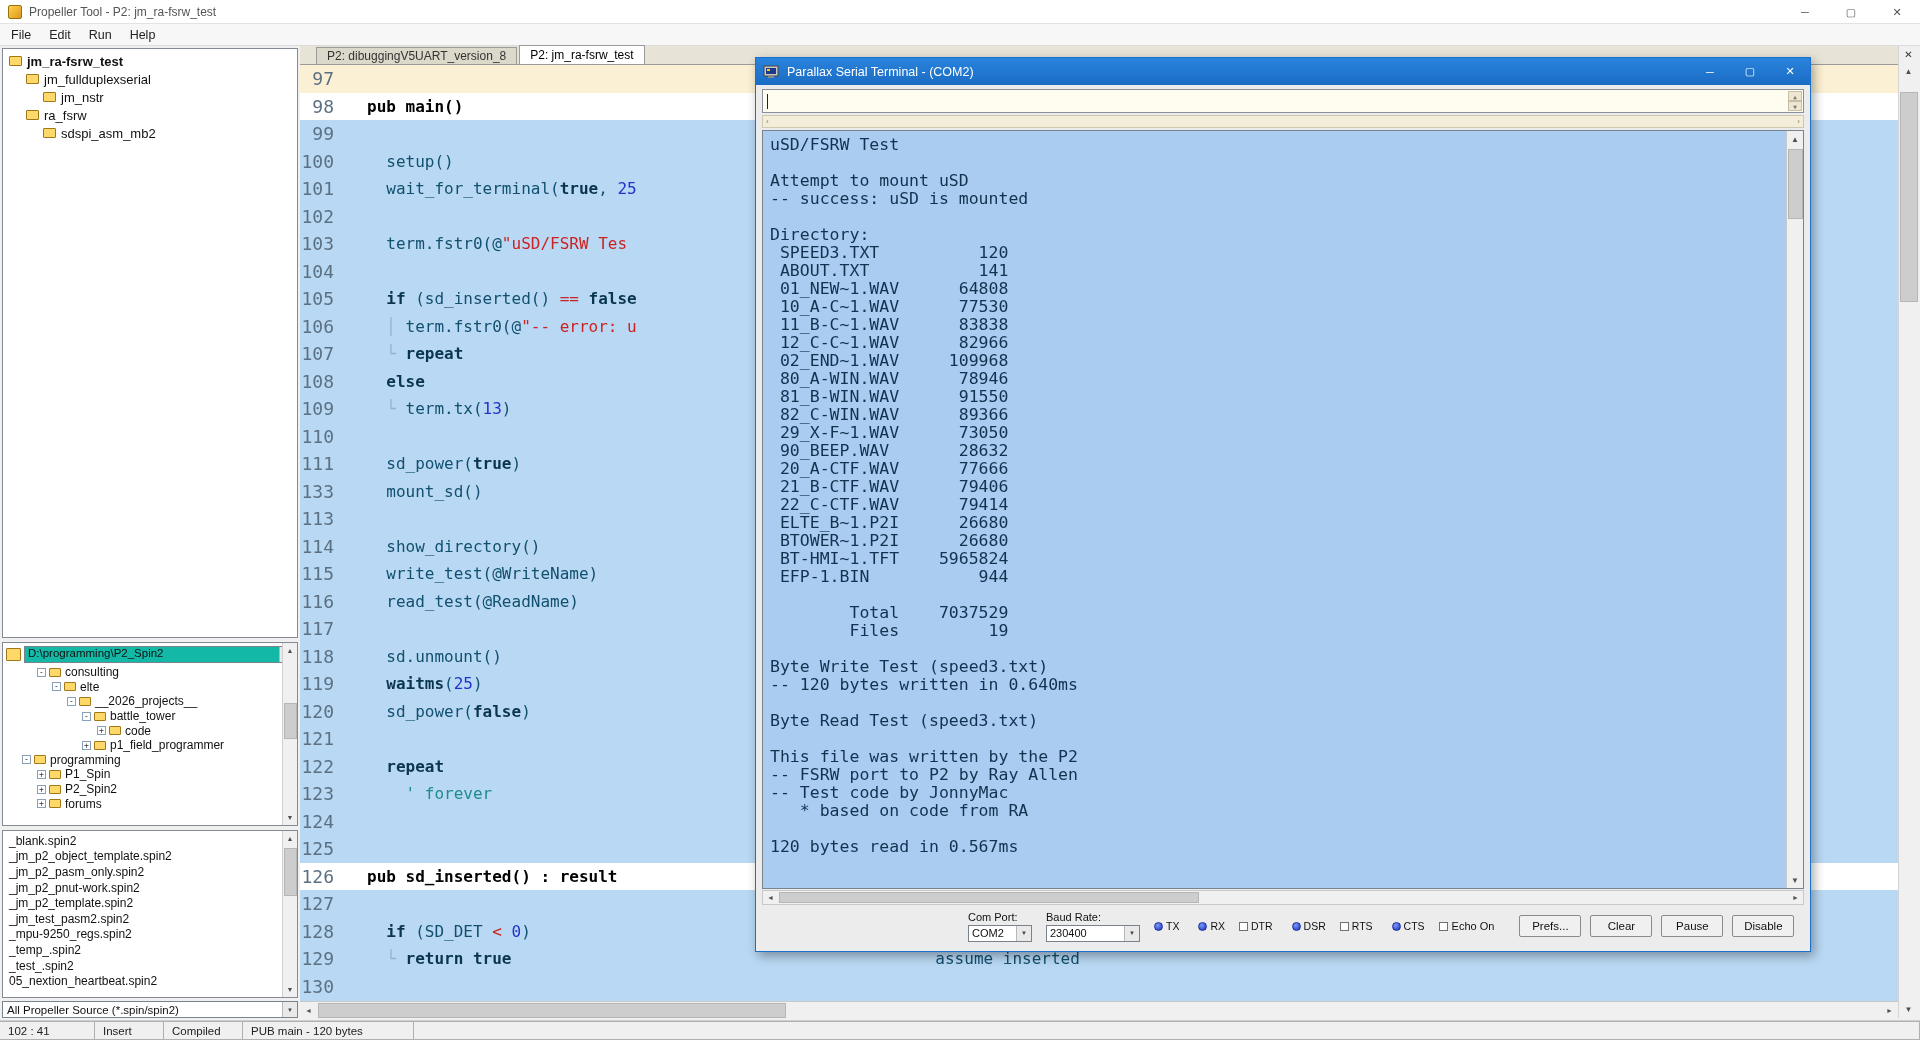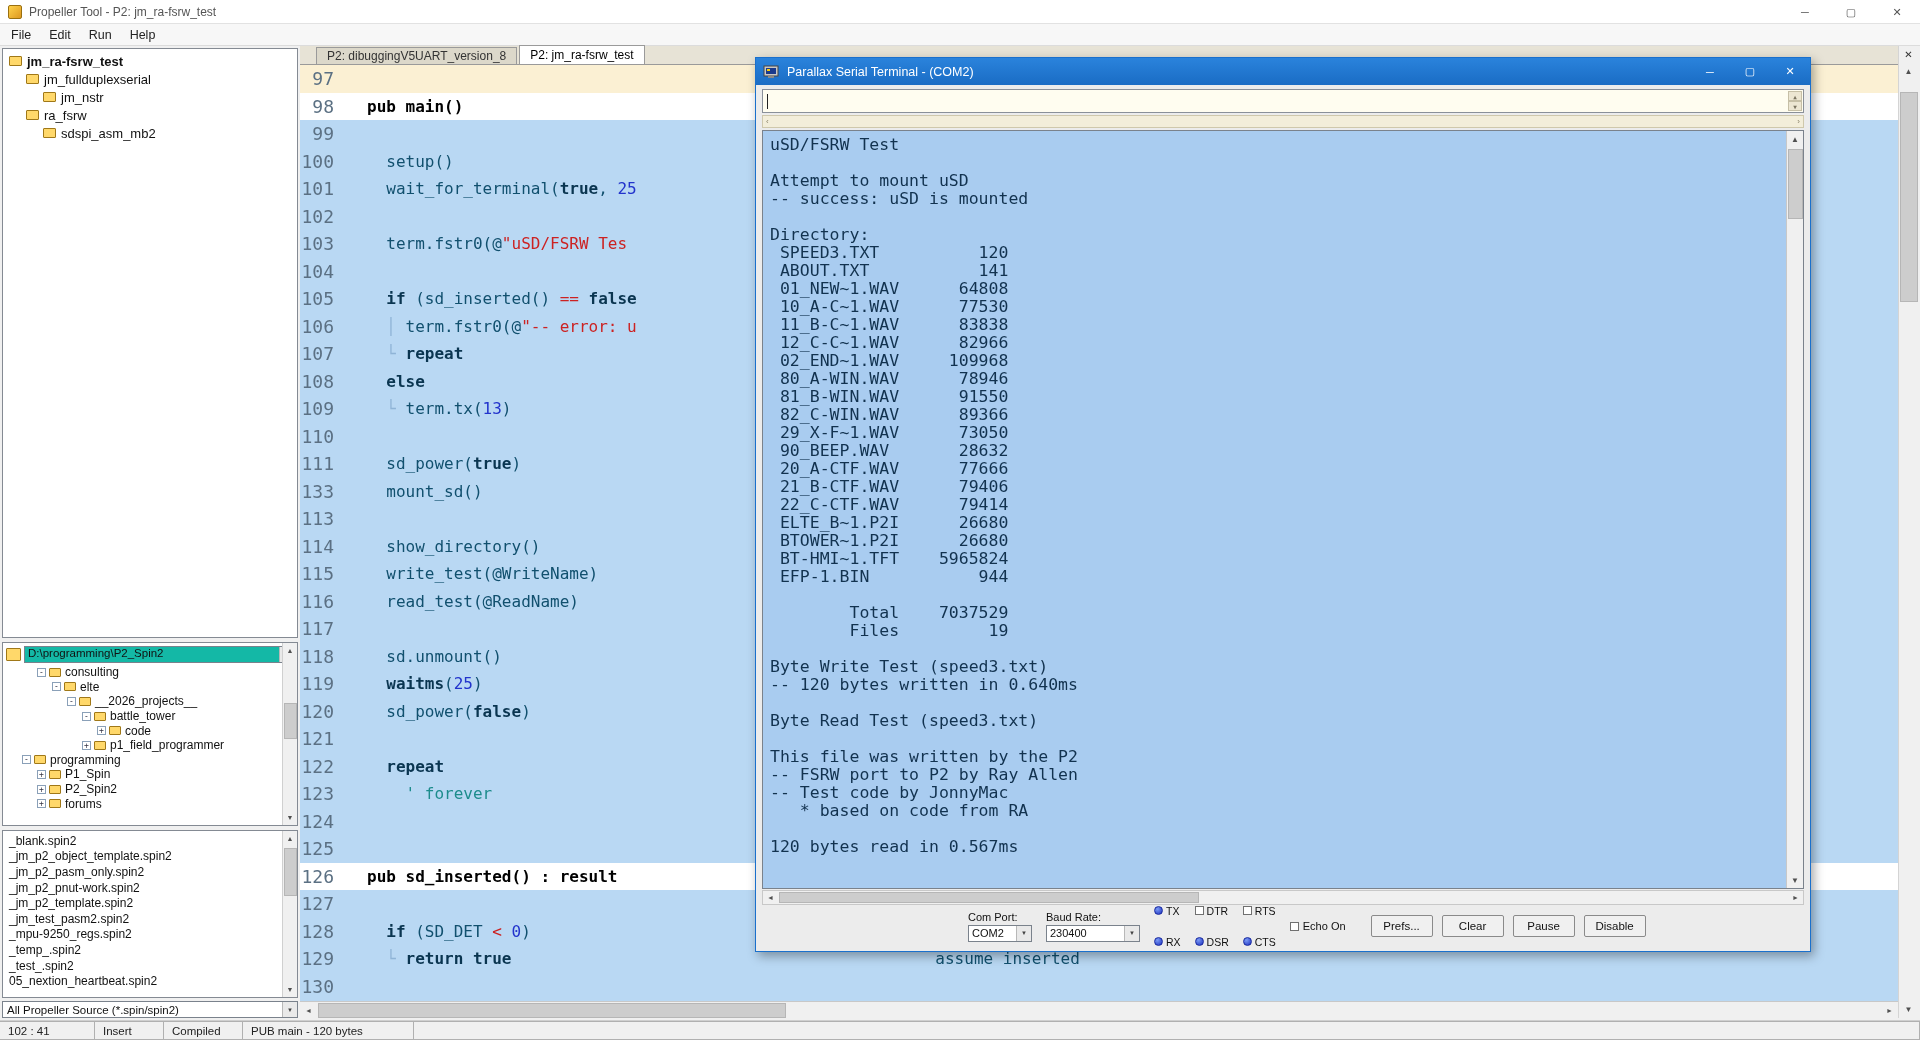--- a/index.html
+++ b/index.html
@@ -99,21 +99,21 @@
   #tv-thumb{position:absolute;left:1px;top:18px;width:15px;height:70px;background:#cdcdcd;border:1px solid #b6b6b6}
   .ths{height:15px;margin-top:1px;background:#f0f0f0;border:1px solid #c8c8c8;position:relative;flex:none}
   .ths .hs-btn{height:13px;width:15px;font-size:7px}
   #th-thumb{position:absolute;left:16px;top:1px;width:420px;height:11px;background:#cdcdcd;border:1px solid #b6b6b6}
   .tcontrols{height:42px;display:flex;align-items:center;padding-left:206px;flex:none}
   .ccol{display:flex;flex-direction:column;font-size:11px;color:#111;margin-right:14px}
   .clab{margin-bottom:2px}
   .combo{height:17px;background:#fff;border:1px solid #7a828c;display:flex;align-items:center;font-size:11px;padding-left:3px;position:relative;color:#111}
   .w-com{width:64px}.w-baud{width:94px}
   #signals{display:flex;gap:14px;margin-right:10px}
-  .sigcol{display:flex;flex-direction:column;gap:19px}
+  .sigcol{display:flex;flex-direction:row;gap:19px}
   .sigrow{display:flex;align-items:center;gap:3px;font-size:10.5px;color:#111}
   .led{width:9px;height:9px;border-radius:50%;background:#d8d8d8;border:1px solid #888;flex:none}
   .led.on{background:radial-gradient(circle at 35% 30%,#7b9bf5,#1b2fc0);border:1px solid #1a2aa0}
   .chk{width:9px;height:9px;background:#fff;border:1px solid #707070;flex:none}
   .echo{display:flex;align-items:center;gap:4px;font-size:11px;margin:0 16px 0 4px;color:#111}
   #tbtns{display:flex}
   .tbtn{height:22px;min-width:62px;background:#f0f0f0;border:1px solid #8a8a8a;border-radius:2px;font-size:11.5px;font-family:"Liberation Sans",sans-serif;margin-left:9px;color:#111}
 </style>
 </head>
 <body>

